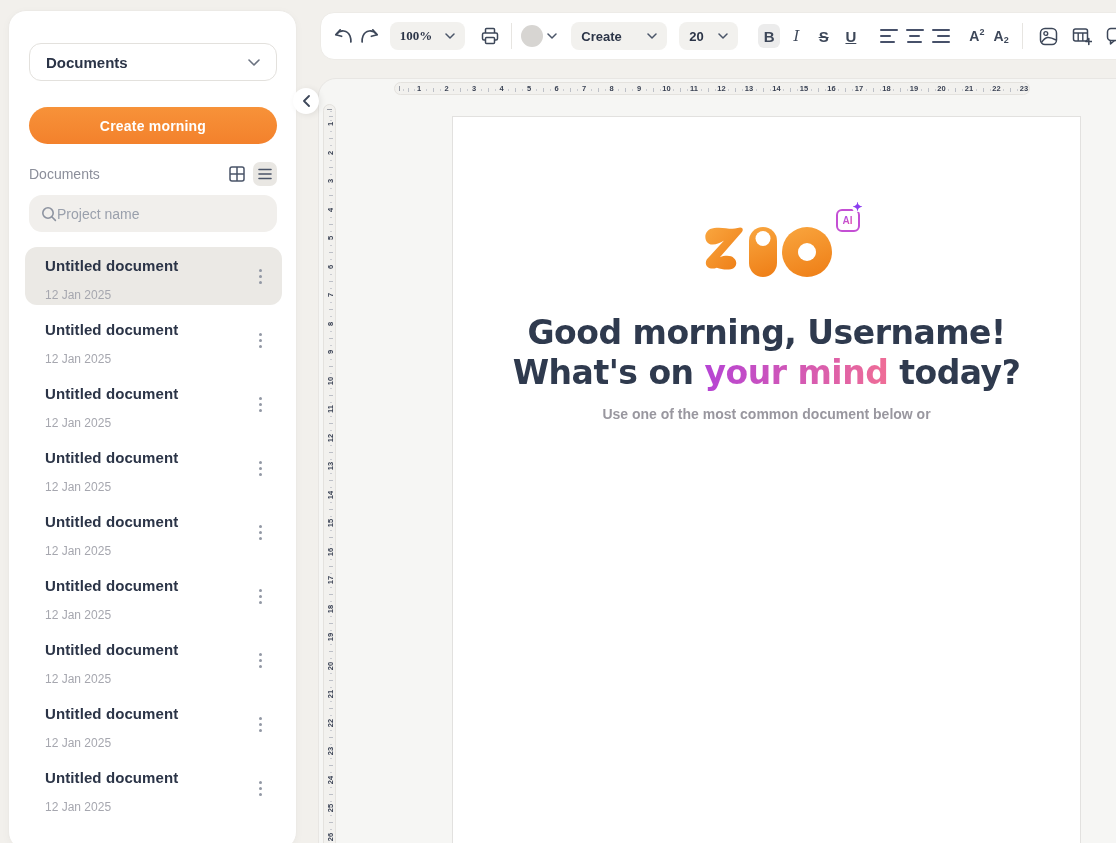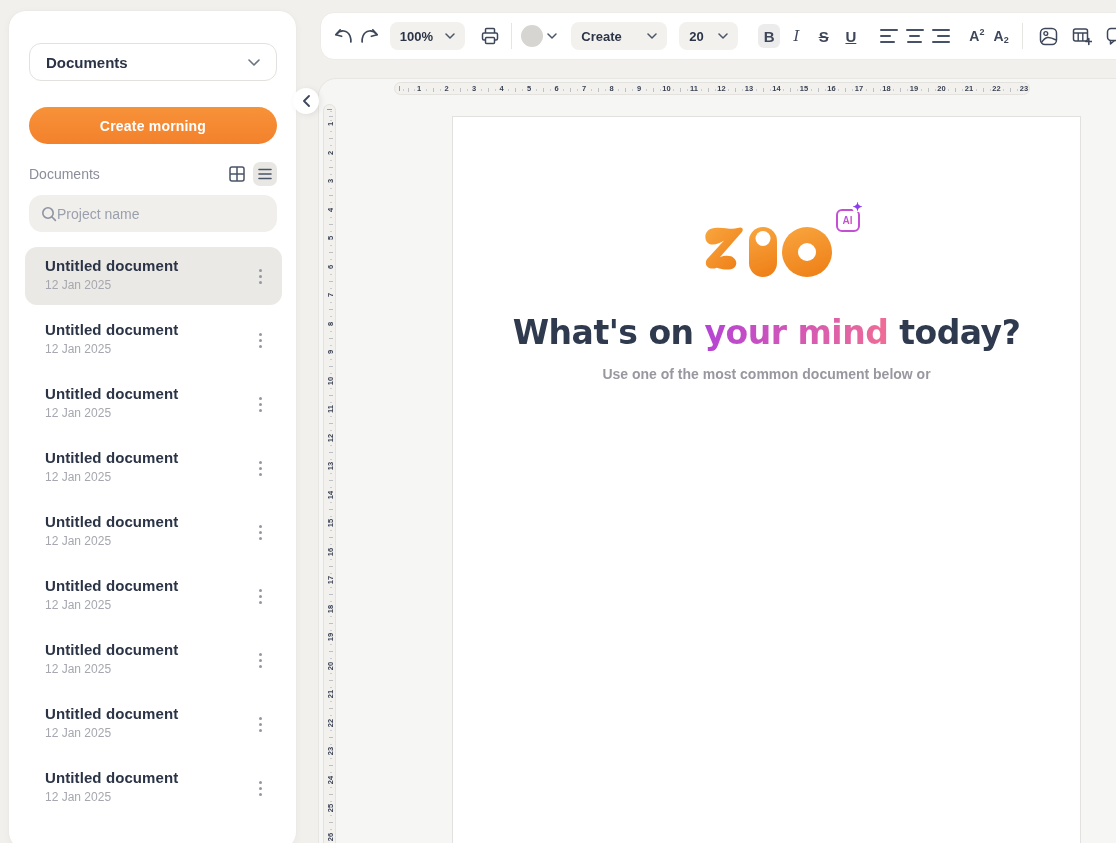--- a/index.html
+++ b/index.html
@@ -17,21 +17,21 @@
   .view-btn { width:24px; height:24px; border:none; background:transparent; border-radius:7px; display:flex; align-items:center; justify-content:center; cursor:pointer; }
   .view-btn.active { background:#e9e7e3; }
   .view-btn + .view-btn { margin-left:4px; }
   .search-box { position:absolute; left:20px; top:184px; width:248px; height:37px; background:#f1efec; border-radius:13px; display:flex; align-items:center; padding:0 12px; }
   .search-box input { border:none; background:transparent; outline:none; font-family:inherit; font-size:14px; font-weight:500; color:#2b3447; width:180px; }
   .search-box input::placeholder { color:#9aa0ac; }
   .doc-list { position:absolute; left:16px; top:236px; width:257px; }
   .doc-item { position:relative; height:58px; margin-bottom:6px; border-radius:12px; padding:10px 0 0 20px; cursor:pointer; }
   .doc-item.selected { background:#ebe9e5; }
   .doc-title { font-size:15px; font-weight:700; color:#2b3447; letter-spacing:.1px; }
-  .doc-date { font-size:12px; color:#a6a7af; margin-top:4px; }
+  .doc-date { font-size:12px; color:#a6a7af; margin-top:14px; }
   .kebab { position:absolute; right:14px; top:50%; transform:translateY(-50%); width:16px; height:24px; border:none; background:transparent; display:flex; flex-direction:column; align-items:center; justify-content:center; gap:3px; cursor:pointer; }
   .kebab i { width:3px; height:3px; border-radius:50%; background:#9298a4; }
   .collapse-btn { position:absolute; left:284px; top:77px; width:26px; height:26px; border-radius:50%; background:#fff; border:none; box-shadow:2px 1px 6px rgba(0,0,0,.08); display:flex; align-items:center; justify-content:center; cursor:pointer; z-index:5; }
 
   
   .toolbar { position:absolute; left:320px; top:12px; width:820px; height:48px; background:#fff; border:1px solid #edebe7; border-radius:14px; display:flex; align-items:center; padding:0 10px; }
   .tb-icon-btn { width:28px; height:28px; border:none; background:transparent; display:flex; align-items:center; justify-content:center; cursor:pointer; border-radius:6px; }
   .tb-pill { height:28px; background:#f2f1ee; border:none; border-radius:8px; display:flex; align-items:center; justify-content:space-between; padding:0 10px; font-family:inherit; font-size:13px; font-weight:600; color:#2b3447; cursor:pointer; }
   .tb-divider { width:1px; height:26px; background:#e7e5e1; margin:0 8px; }
   .tb-text-btn { border:none; background:transparent; font-family:inherit; color:#3d4759; cursor:pointer; display:flex; align-items:center; justify-content:center; }
@@ -221,21 +221,21 @@
         <path d="M3.2 6.5 C7.5 1.2 14.5 2 17 8 C17.8 10 18 12.2 17.9 14" fill="none" stroke="#3d4759" stroke-width="1.7" stroke-linecap="round"></path>
         <path d="M7.2 1.8 L2.8 6.8 L8.6 8.3" fill="none" stroke="#3d4759" stroke-width="1.7" stroke-linecap="round" stroke-linejoin="round"></path>
       </svg>
   </button>
   <button class="tb-icon-btn">
     <svg width="21" height="17" viewBox="0 0 21 17">
         <path d="M17.8 6.5 C13.5 1.2 6.5 2 4 8 C3.2 10 3 12.2 3.1 14" fill="none" stroke="#3d4759" stroke-width="1.7" stroke-linecap="round"></path>
         <path d="M13.8 1.8 L18.2 6.8 L12.4 8.3" fill="none" stroke="#3d4759" stroke-width="1.7" stroke-linecap="round" stroke-linejoin="round"></path>
       </svg>
   </button>
-  <button class="tb-pill" style="width:80px; margin-left:7px;">
+  <button class="tb-pill" style="width:80px; margin-left:7px;font-family:Liberation Serif, serif;">
     <span>100%</span>
     <svg width="10" height="6" viewBox="0 0 10 6">
         <path d="M1 1 L5 5 L9 1" fill="none" stroke="#4a5568" stroke-width="1.5" stroke-linecap="round" stroke-linejoin="round"></path>
       </svg>
   </button>
   <button class="tb-icon-btn" style="margin-left:12px;">
     <svg width="18" height="18" viewBox="0 0 18 18">
         <path d="M4.5 6 V2.5 A1 1 0 0 1 5.5 1.5 H12.5 A1 1 0 0 1 13.5 2.5 V6" fill="none" stroke="#3d4759" stroke-width="1.5"></path>
         <rect x="1.5" y="6" width="15" height="7" rx="1.5" fill="none" stroke="#3d4759" stroke-width="1.5"></rect>
         <rect x="4.5" y="10.5" width="9" height="6" rx="1" fill="#fff" stroke="#3d4759" stroke-width="1.5"></rect>
@@ -629,19 +629,20 @@
         </svg>
         <div class="logo-i"></div>
         <div class="logo-o"></div>
         <div class="ai-badge">
           <span>AI</span>
           <span class="spark">✦</span>
         </div>
       </div>
     </div>
     <div class="greeting">
+      <div>Good morning, Username!</div>
       <div><span>What's on </span><span class="hl">your mind</span><span> today?</span></div>
     </div>
     <div class="subtitle">
       <div>Use one of the most common document below or</div>
     </div>
   </div>
 </div>
 
 </body></html>

